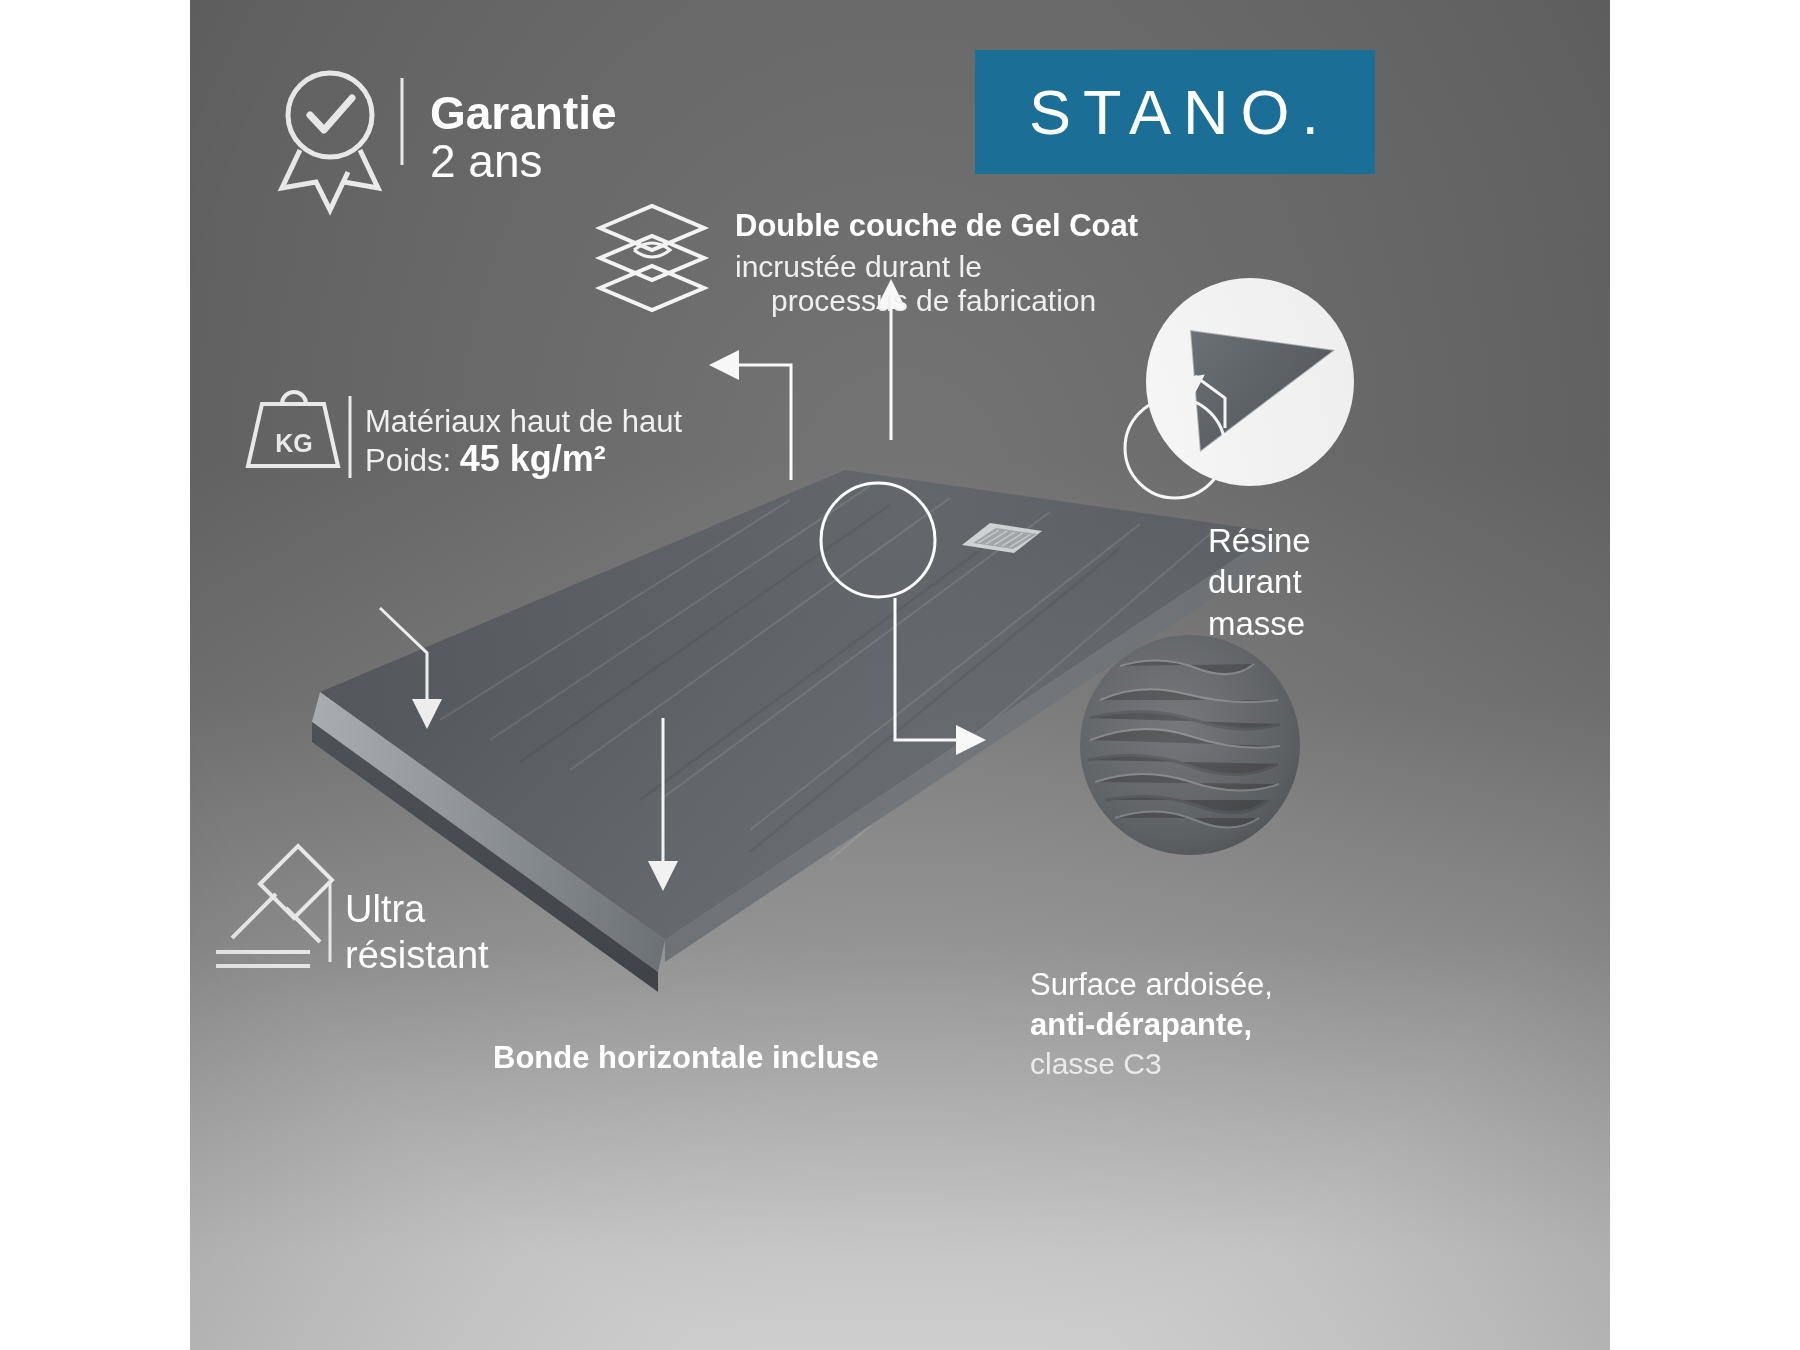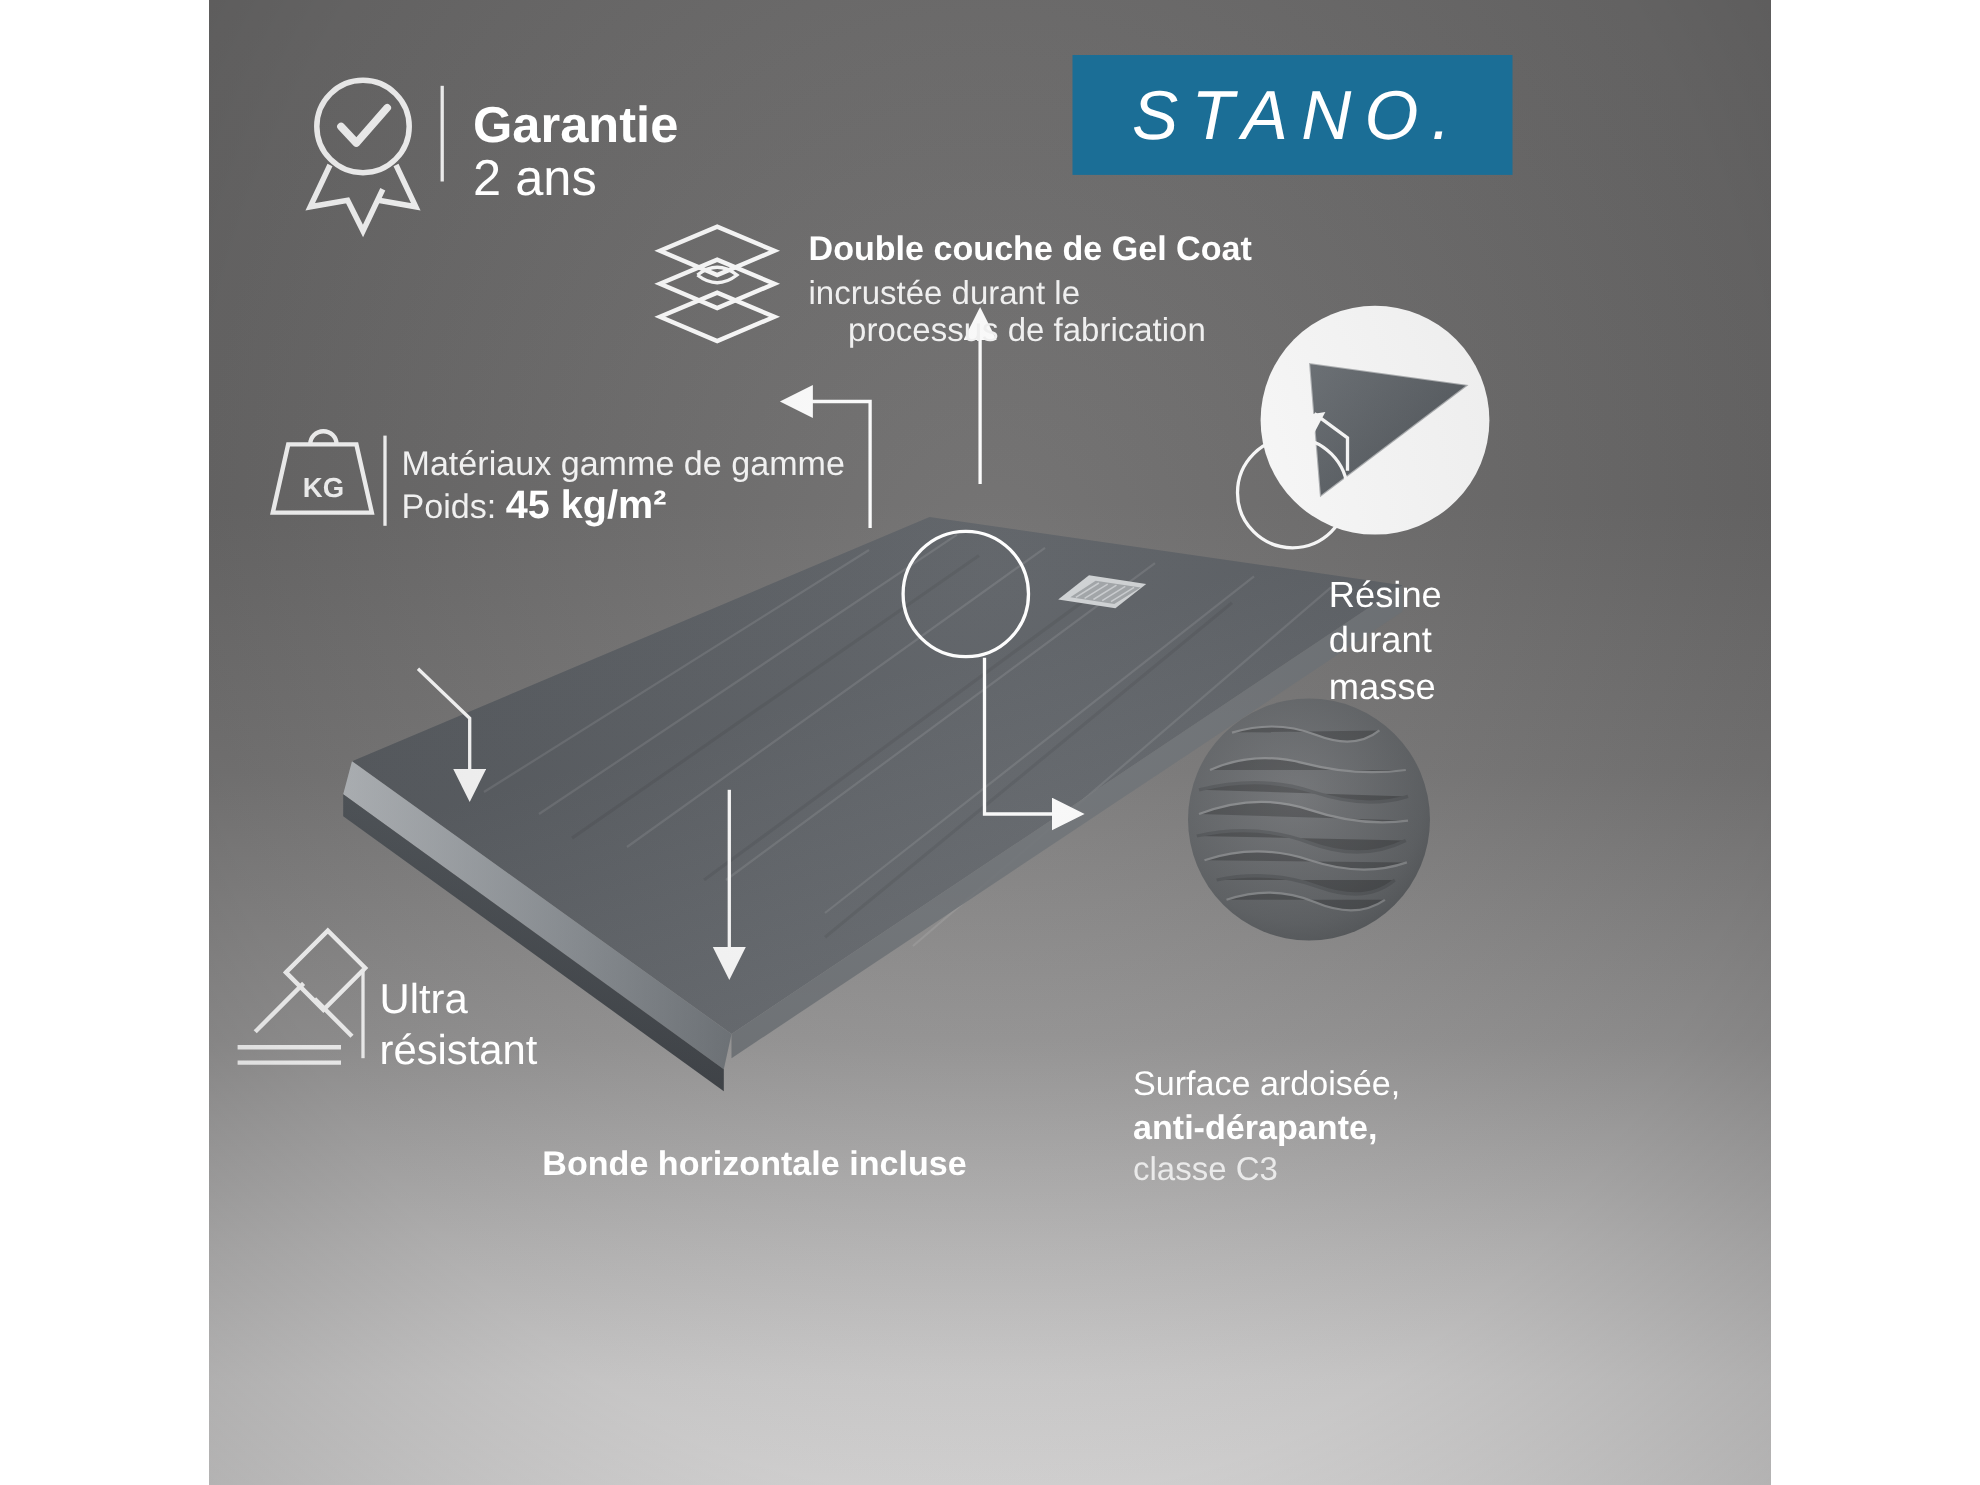--- a/index.html
+++ b/index.html
@@ -47,26 +47,25 @@
     left: 0; top: 0;
     width: 1420px;
     height: 1350px;
   }
   
   #logo {
     position: absolute;
     left: 785px;
     top: 50px;
     width: 400px;
-    height: 109px;
+    height: 124px;
     background: #1b6e96;
     display: flex;
     align-items: center;
     justify-content: center;
-    font-style: italic;
   }
   #logo .logo-text {
     color: #ffffff;
     font-size: 63px;
     letter-spacing: 12px;
     font-weight: 400;
     font-family: "Liberation Sans", sans-serif;
     padding-left: 10px;
   }
   
@@ -306,21 +305,21 @@
       <span class="logo-text">STANO.</span>
     </div>
 
     <div class="txt" id="garantie-title">Garantie</div>
     <div class="txt" id="garantie-sub">2 ans</div>
 
     <div class="txt" id="gel-title">Double couche de Gel Coat</div>
     <div class="txt" id="gel-sub1">incrustée durant le</div>
     <div class="txt" id="gel-sub2">processus de fabrication</div>
 
-    <div class="txt" id="mat-line1">Matériaux gamme de gamme</div>
+    <div class="txt" id="mat-line1">Matériaux haut de haut</div>
     <div class="txt" id="mat-line2"><span>Poids: </span><b>45 kg/m²</b></div>
 
     <div class="txt" id="resine">
       <div>Résine</div>
       <div>durant</div>
       <div>masse</div>
     </div>
 
     <div class="txt" id="ultra">
       <div>Ultra</div>

